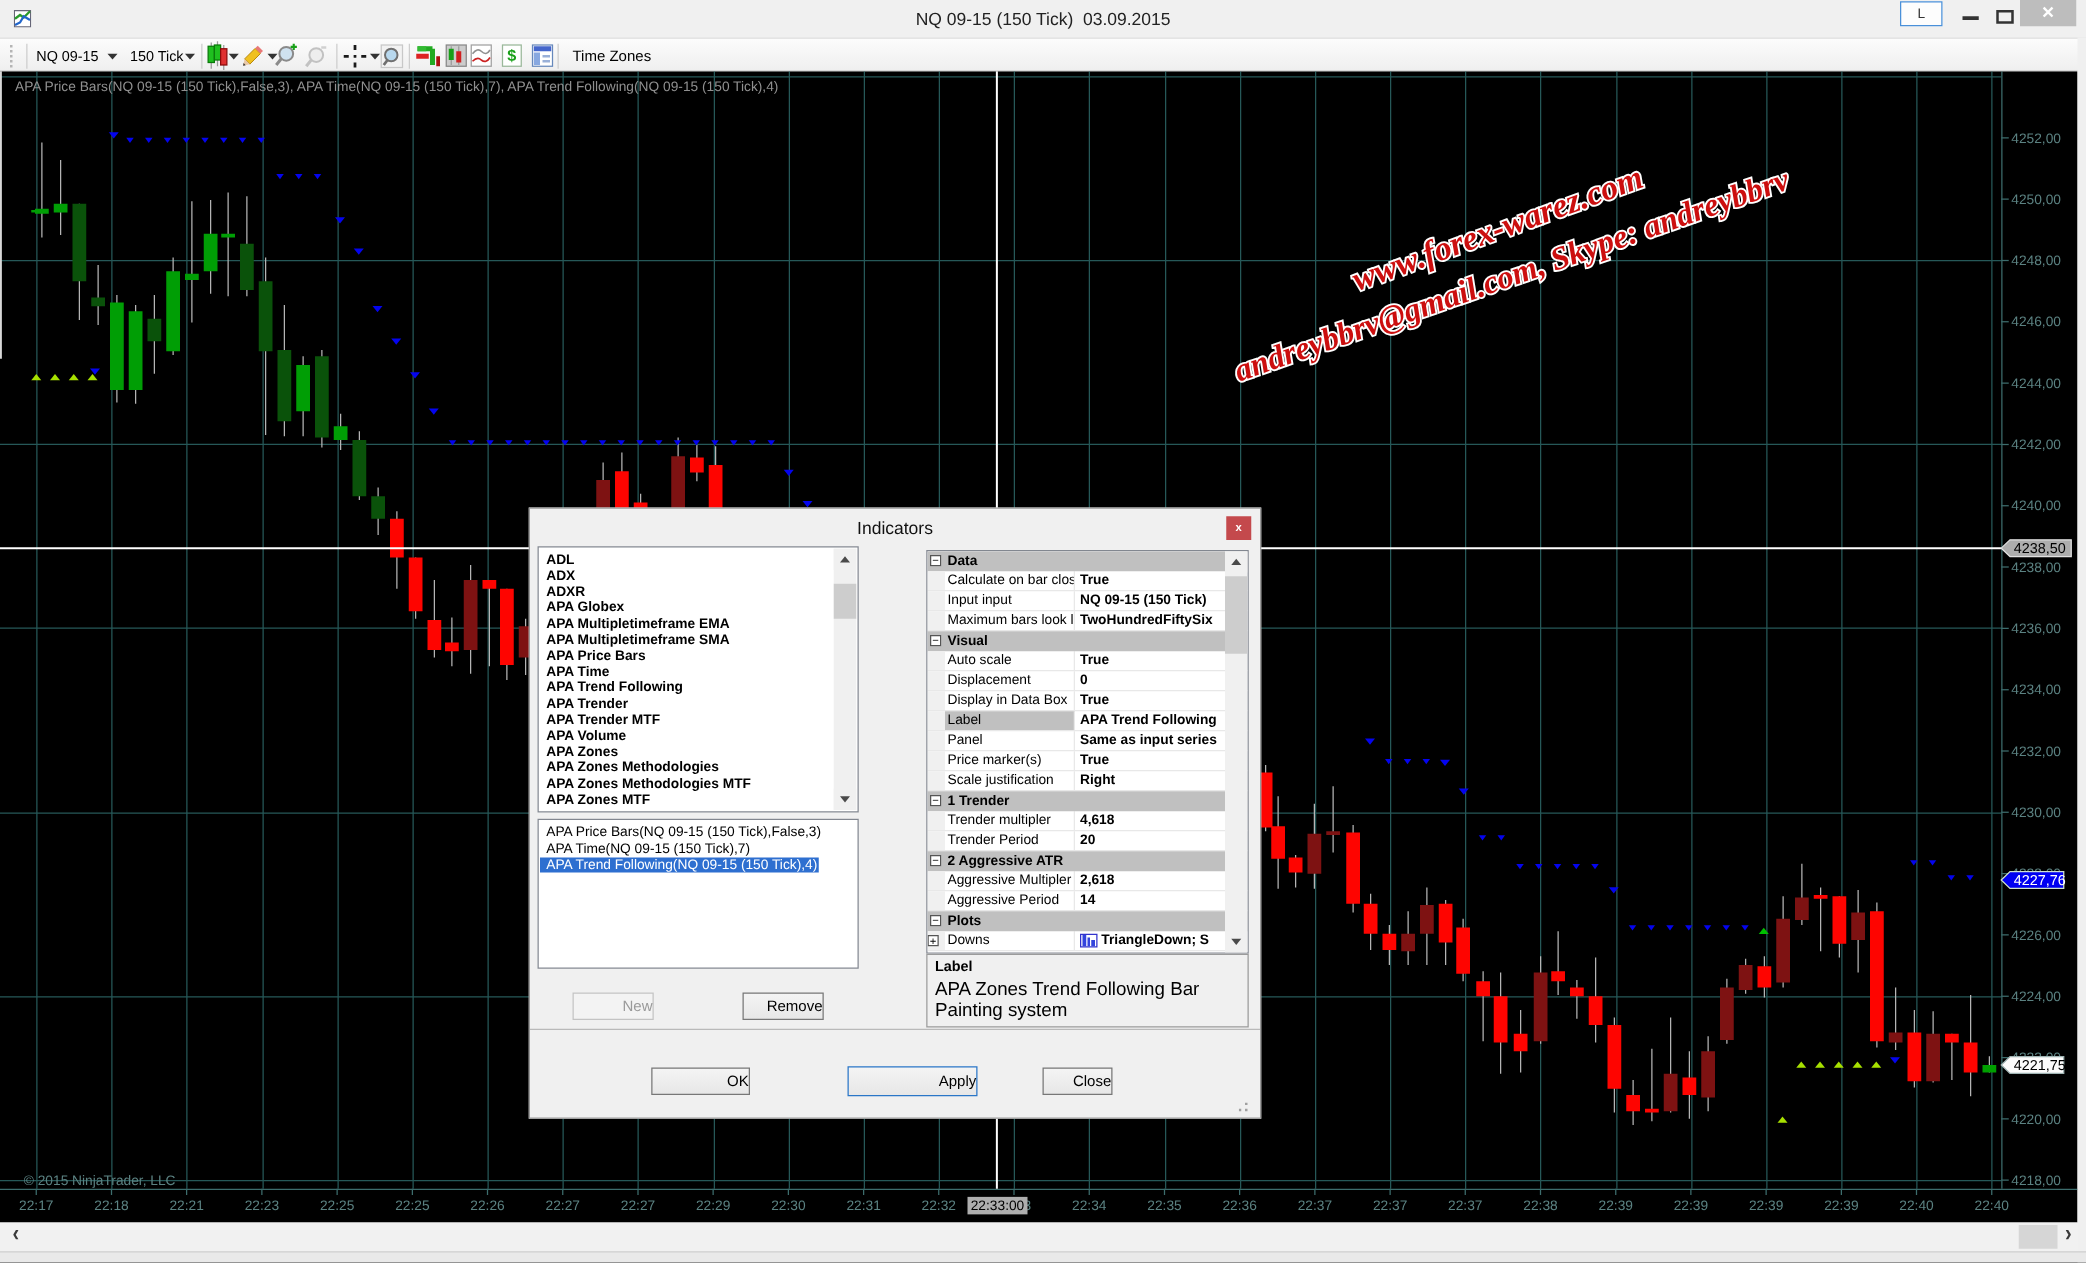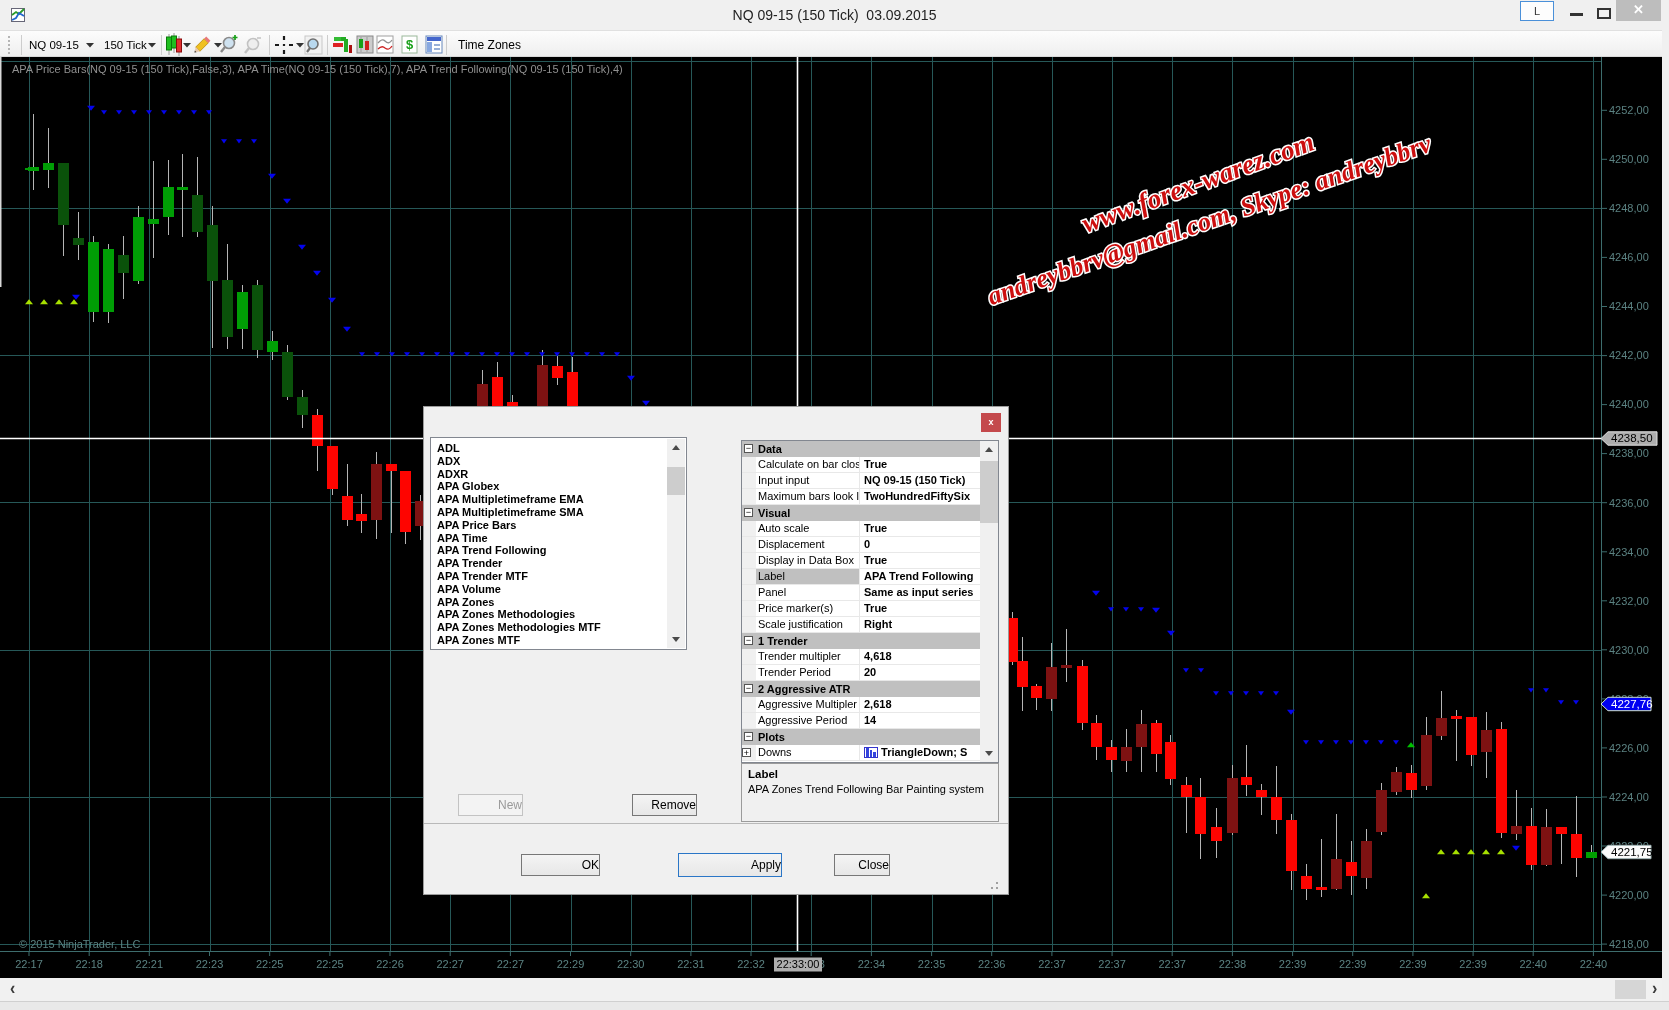--- a/index.html
+++ b/index.html
@@ -37,21 +37,21 @@
 .vsb .dn { bottom:0; }
 .vsb .dn:after { content:""; position:absolute; left:4.5px; top:6px; width:0; height:0; border-left:4.5px solid transparent; border-right:4.5px solid transparent; border-top:5.5px solid #4a4a4a; }
 .vsb .thumb { position:absolute; left:0; width:18px; background:#cdcdcd; }
 #lb2 { position:absolute; left:6px; top:248px; width:257px; height:120px; background:#fff;
   border:1px solid #828790; overflow:hidden; padding:4px 0 0 6px; }
 #lb2 .it { height:12.8px; line-height:12.8px; font-size:11px; color:#000; white-space:nowrap; }
 #lb2 .sel { background:#2e6fd0; color:#fff; display:inline-block; padding:0 1px 0 5px; margin-left:-5px; height:12.8px; }
 .btn { position:absolute; height:22px; background:linear-gradient(#f4f4f4,#e7e7e7); border:1px solid #777;
   font-size:12px; color:#000; text-align:right; line-height:20px; }
 #newbtn { left:34px; top:387px; width:65px; background:#f3f3f3; border:1px solid #c3c3c3; color:#9a9a9a; }
-#removebtn { left:170px; top:387px; width:65px;margin-left:38px; }
+#removebtn { left:170px; top:387px; width:65px; }
 #okbtn { left:97px; top:447px; width:79px; }
 #applybtn { left:254px; top:446px; width:104px; height:24px; border:1px solid #2a76c7; line-height:22px; }
 #closebtn2 { left:410px; top:447px; width:56px; }
 #pg { position:absolute; left:317px; top:33px; width:258px; height:323px; background:#fff;
   border:1px solid #828790; overflow:hidden; }
 .pgh { height:16px; line-height:16px; background:#c0c0c0; color:#000; padding-left:16px; position:relative; }
 .pgbox { position:absolute; left:2px; top:3px; width:9px; height:9px; background:#fff; border:1px solid #555;
   font-size:9px; line-height:7px; text-align:center; }
 .pgbox2 { position:absolute; left:0px; top:3px; width:9px; height:9px; background:#fff; border:1px solid #555;
   font-size:9px; line-height:8px; text-align:center; display:block; }
@@ -59,21 +59,21 @@
 .pgm { width:14px; background:#f0f0f0; flex:none; position:relative; }
 .pgl { width:104px; flex:none; padding-left:2px; color:#000; border-right:1px solid #e8e8e8; overflow:hidden; white-space:nowrap; }
 .pgl.pgsel { background:#c0c0c0; }
 .pgv { flex:1; padding-left:4px; overflow:hidden; white-space:nowrap; display:flex; align-items:center; }
 .plticon { display:inline-flex; align-items:flex-end; width:14px; height:11px; border:1px solid #3333cc; background:#fff; padding:0 1px; gap:1px; }
 .plticon i { display:block; width:3px; height:9px; background:#3344dd; }
 #pgsb { top:0; bottom:0; right:0; }
 #lblbox { position:absolute; left:317px; top:356px; width:258px; height:59px; background:#f0f0f0;
   border:1px solid #9b9b9b; padding:4px 6px; }
 #lblbox b { font-size:11.5px; }
-#lblbox div { margin-top:3px; font-size:11px; }
+#lblbox div { margin-top:3px; font-size:15px; }
 #dlgsep { position:absolute; left:0; top:416px; width:584px; height:1px; background:#b9b9b9; }
 #grip { position:absolute; right:9px; bottom:4px; width:8px; height:8px; }
 </style></head>
 <body>
 <svg id="chart" width="1669" height="1010" viewBox="0 0 1669 1010" font-family="Liberation Sans, sans-serif">
 <rect x="0" y="57" width="1662" height="921" fill="#000"></rect>
 <line x1="29.5" y1="57" x2="29.5" y2="951" stroke="#265858" stroke-width="1"></line>
 <line x1="89.5" y1="57" x2="89.5" y2="951" stroke="#265858" stroke-width="1"></line>
 <line x1="149.5" y1="57" x2="149.5" y2="951" stroke="#265858" stroke-width="1"></line>
 <line x1="210.5" y1="57" x2="210.5" y2="951" stroke="#265858" stroke-width="1"></line>
@@ -517,20 +517,21 @@
 </div>
 <div id="rightedge"></div>
 <div id="hscroll">
     <span class="larr">‹</span>
     <div id="hthumb"></div>
     <span class="rarr">›</span>
   </div>
 <div id="bottombar"></div>
 
 <div id="dlg">
+<div id="dlgtitle">Indicators</div>
 <div id="dlgx">x</div>
 <div id="lb1">
 <div class="it">ADL</div>
 <div class="it">ADX</div>
 <div class="it">ADXR</div>
 <div class="it">APA Globex</div>
 <div class="it">APA Multipletimeframe EMA</div>
 <div class="it">APA Multipletimeframe SMA</div>
 <div class="it">APA Price Bars</div>
 <div class="it">APA Time</div>
@@ -541,20 +542,25 @@
 <div class="it">APA Zones</div>
 <div class="it">APA Zones Methodologies</div>
 <div class="it">APA Zones Methodologies MTF</div>
 <div class="it">APA Zones MTF</div>
 <div class="vsb">
         <div class="up"></div>
         <div class="thumb" style="top:28px;height:28px"></div>
         <div class="dn"></div>
       </div>
 </div>
+<div id="lb2">
+<div class="it">APA Price Bars(NQ 09-15 (150 Tick),False,3)</div>
+<div class="it">APA Time(NQ 09-15 (150 Tick),7)</div>
+<div class="it"><span class="sel">APA Trend Following(NQ 09-15 (150 Tick),4)</span></div>
+</div>
 <div id="newbtn" class="btn">New</div>
 <div id="removebtn" class="btn">Remove</div>
 <div id="pg">
 <div class="pgh"><span class="pgbox">−</span><b>Data</b></div>
 <div class="pgr">
         <span class="pgm"></span>
         <span class="pgl">Calculate on bar clos</span>
         <span class="pgv">
           <b>True</b>
         </span>

